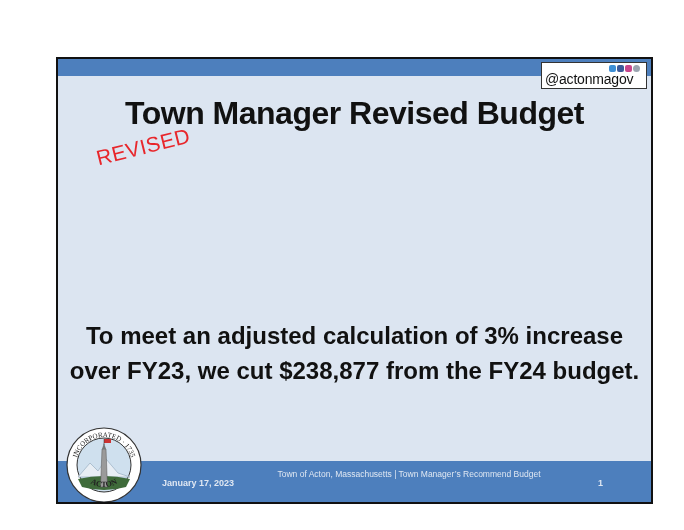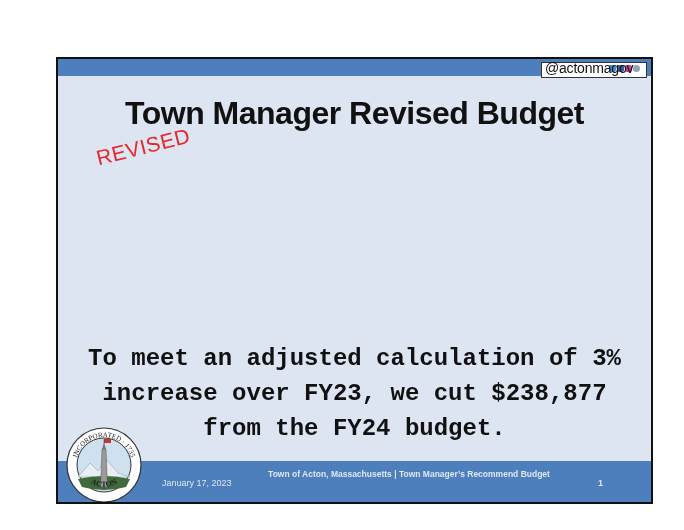--- a/index.html
+++ b/index.html
@@ -20,21 +20,21 @@
     overflow: hidden;
   }
   .header-band {
     position: absolute; left: 0; top: 0; right: 0;
     height: 17px;
     background: #4d7fbd;
   }
   .handle-box {
     position: absolute;
     right: 4px; top: 3px;
-    width: 106px; height: 16px;
+    width: 106px; height: 27px;
     background: #ffffff;
     border: 1px solid #333;
     box-sizing: border-box;
     padding-left: 38px;
   }
   .handle-icons {
     position: absolute; right: 6px; top: 2px;
     display: flex; gap: 1px;
   }
   .handle-icons span {
@@ -64,33 +64,33 @@
   }
   .body-text {
     position: absolute;
     left: 10px; right: 10px;
     text-align: center;
     font-size: 24px; font-weight: bold;
     color: #111;
     line-height: 35px;
   }
   .p1 { top: 124px; }
-  .p2 { top: 282px; font-family: Liberation Mono, monospace; }
+  .p2 { top: 259px; }
   .footer-band {
     position: absolute; left: 0; right: 0; bottom: 0;
     height: 41px;
     background: #4d7fbd;
   }
   .footer-date {
     position: absolute; left: 104px; top: 17px;
-    font-size: 9px; font-weight: normal; color: #dfe7f2;
+    font-size: 9px; font-weight: bold; color: #dfe7f2;
   }
   .footer-center {
     position: absolute; left: 196px; width: 310px; top: 8px;
-    font-size: 8.5px; font-weight: bold; color: #dfe7f2;
+    font-size: 8.5px; font-weight: normal; color: #dfe7f2;
     text-align: center; line-height: 11px;
   }
   .footer-page {
     position: absolute; left: 540px; top: 17px;
     font-size: 9px; font-weight: bold; color: #dfe7f2;
   }
   .seal {
     position: absolute; left: 8px; top: 368px;
     width: 76px; height: 76px;
   }

